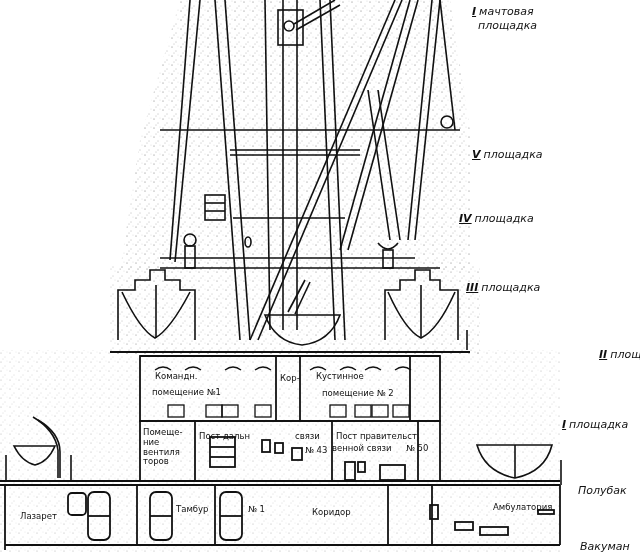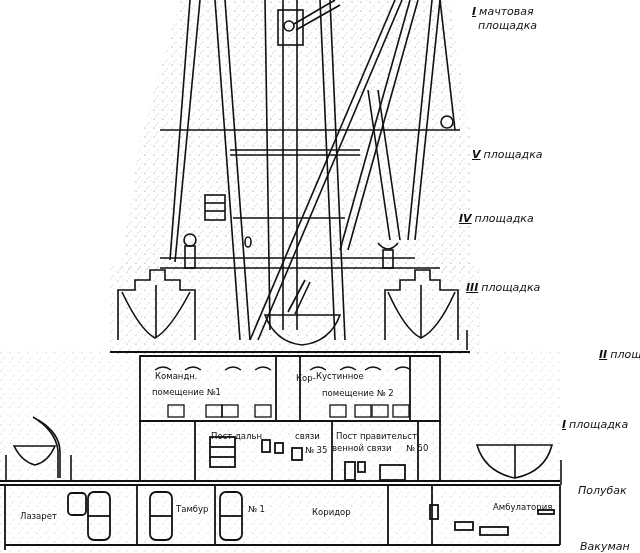--- a/index.html
+++ b/index.html
@@ -186,27 +186,33 @@
 </div>
 <div class="lbl deck" style="left:562px; top:418px;">
   <span class="roman">I</span><span>площадка</span>
 </div>
 <div class="lbl deck" style="left:578px; top:484px;">Полубак</div>
 <div class="lbl deck" style="left:580px; top:540px;">Вакуман</div>
 
 
 <div class="lbl room" style="left:155px; top:372px;">Командн.</div>
 <div class="lbl room" style="left:152px; top:388px;">помещение №1</div>
-<div class="lbl room" style="left:296px; top:374px;">Кор-</div>
+<div class="lbl room" style="left:280px; top:374px;">Кор-</div>
 <div class="lbl room" style="left:316px; top:372px;">Кустинное</div>
 <div class="lbl room" style="left:322px; top:389px;">помещение № 2</div>
 
-<div class="lbl room" style="left:199px; top:432px;margin-left:12px;">Пост дальн</div>
+<div class="lbl room" style="left:143px; top:428px; width:50px;">
+  <div>Помеще-</div>
+  <div>ние</div>
+  <div>вентиля</div>
+  <div>торов</div>
+</div>
+<div class="lbl room" style="left:199px; top:432px;">Пост дальн</div>
 <div class="lbl room" style="left:295px; top:432px;">связи</div>
-<div class="lbl room" style="left:305px; top:446px;">№ 35</div>
+<div class="lbl room" style="left:305px; top:446px;">№ 43</div>
 <div class="lbl room" style="left:336px; top:432px;">Пост правительст</div>
 <div class="lbl room" style="left:332px; top:444px;">венной связи</div>
 <div class="lbl room" style="left:406px; top:444px;">№ 50</div>
 
 <div class="lbl room" style="left:20px; top:512px;">Лазарет</div>
 <div class="lbl room" style="left:176px; top:505px;">Тамбур</div>
 <div class="lbl room" style="left:248px; top:505px;">№ 1</div>
 <div class="lbl room" style="left:312px; top:508px;">Коридор</div>
 <div class="lbl room" style="left:453px; top:503px;padding-left:40px;">Амбулатория</div>
 </div>

